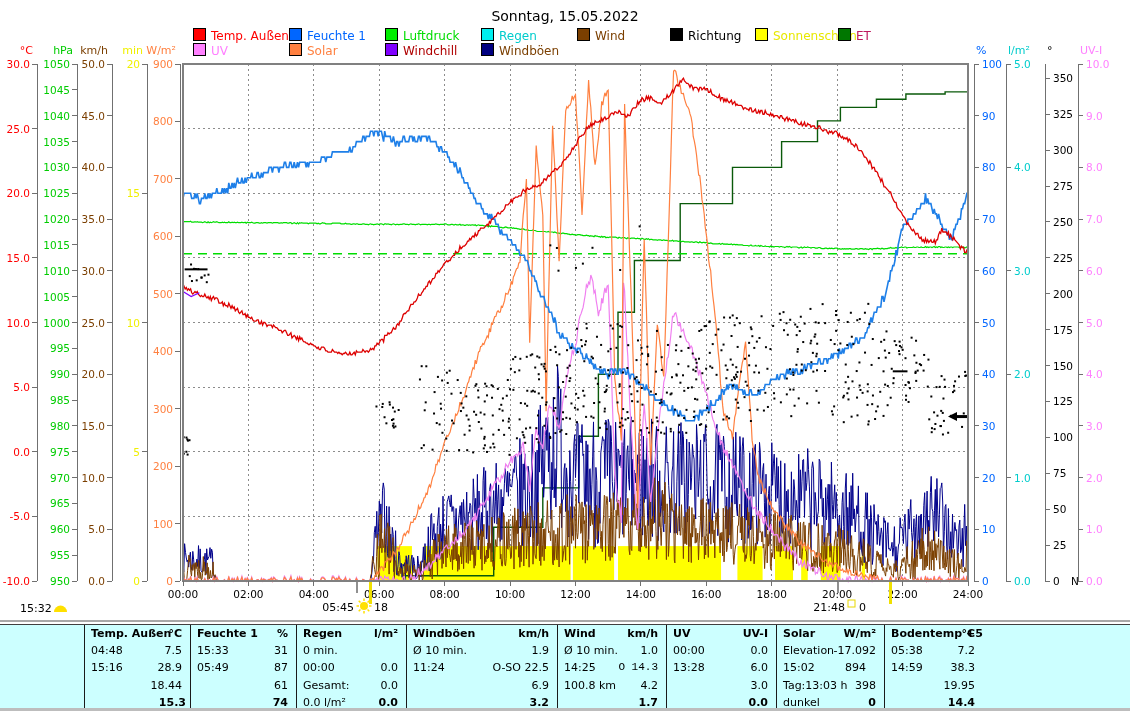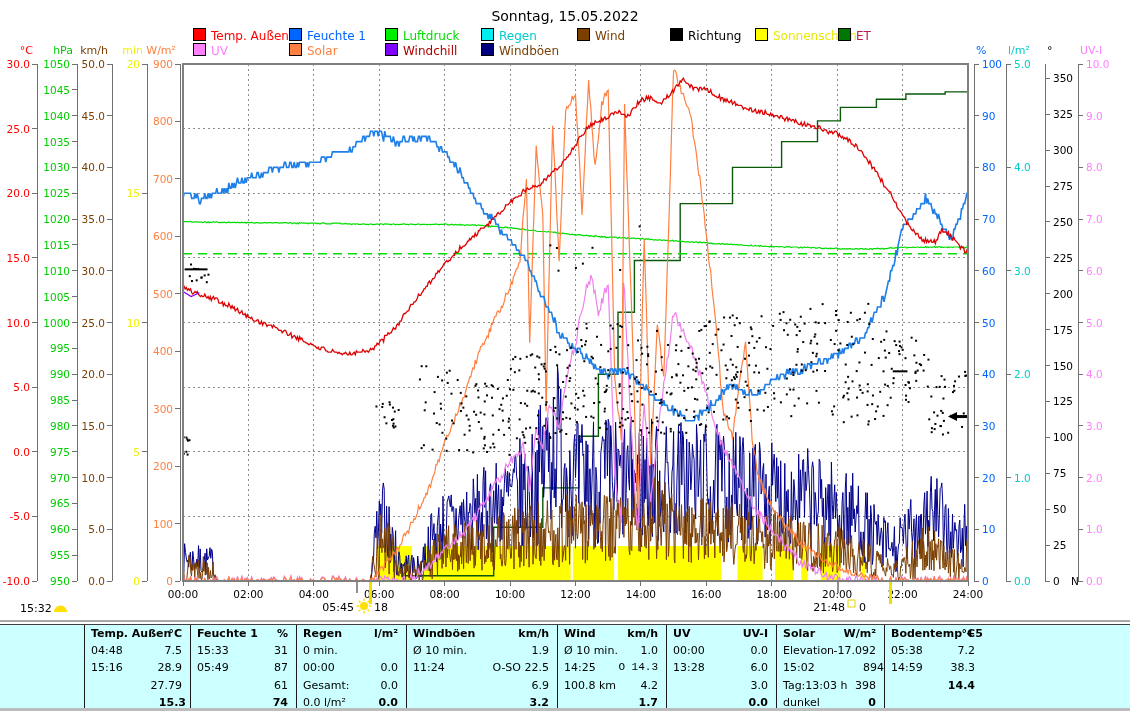--- a/index.html
+++ b/index.html
@@ -963,21 +963,21 @@
         </div>
         <div class="trow">
           <span class="tlab">04:48</span>
           <span class="tval" style="right: 8px; left: 0px;">7.5</span>
         </div>
         <div class="trow">
           <span class="tlab">15:16</span>
           <span class="tval" style="right: 8px; left: 0px;">28.9</span>
         </div>
         <div class="trow">
-          <span class="tval" style="right: 8px; left: 0px;">27.79</span>
+          <span class="tval" style="right: 8px; left: 0px;">18.44</span>
         </div>
         <div class="trow">
           <span class="tval bold" style="right: 4px; left: 0px;">15.3</span>
         </div>
       </div>
       <div class="tcol bord" style="left: 190px; width: 106px;">
         <div class="trow">
           <span class="tlab bold">Feuchte 1</span>
           <span class="tval bold" style="right: 8px; left: 0px;">%</span>
         </div>
@@ -1082,21 +1082,21 @@
         <div class="trow">
           <span class="tlab bold">Solar</span>
           <span class="tval bold" style="right: 8px; left: 0px;">W/m²</span>
         </div>
         <div class="trow">
           <span class="tlab">Elevation</span>
           <span class="tval" style="right: 8px; left: 0px;">-17.092</span>
         </div>
         <div class="trow">
           <span class="tlab">15:02</span>
-          <span class="tval" style="right: 0; left: 0px;">894</span>
+          <span class="tval" style="right: 18px; left: 0px;">894</span>
         </div>
         <div class="trow">
           <span class="tlab">Tag:13:03 h</span>
           <span class="tval" style="right: 8px; left: 0px;">398</span>
         </div>
         <div class="trow">
           <span class="tlab">dunkel</span>
           <span class="tval bold" style="right: 8px; left: 0px;">0</span>
         </div>
       </div>
@@ -1105,20 +1105,23 @@
           <span class="tlab bold">Bodentemp +5</span>
           <span class="tval bold" style="right: 155px; left: 0px;">°C</span>
         </div>
         <div class="trow">
           <span class="tlab">05:38</span>
           <span class="tval" style="right: 155px; left: 0px;">7.2</span>
         </div>
         <div class="trow">
           <span class="tlab">14:59</span>
           <span class="tval" style="right: 155px; left: 0px;">38.3</span>
+        </div>
+        <div class="trow">
+          <span class="tval" style="right: 155px; left: 0px;">19.95</span>
         </div>
         <div class="trow">
           <span class="tval bold" style="right: 155px; left: 12px;">14.4</span>
         </div>
       </div>
     </div>
   <div id="bottom-strip"></div>
 </div>
 
 </body></html>

